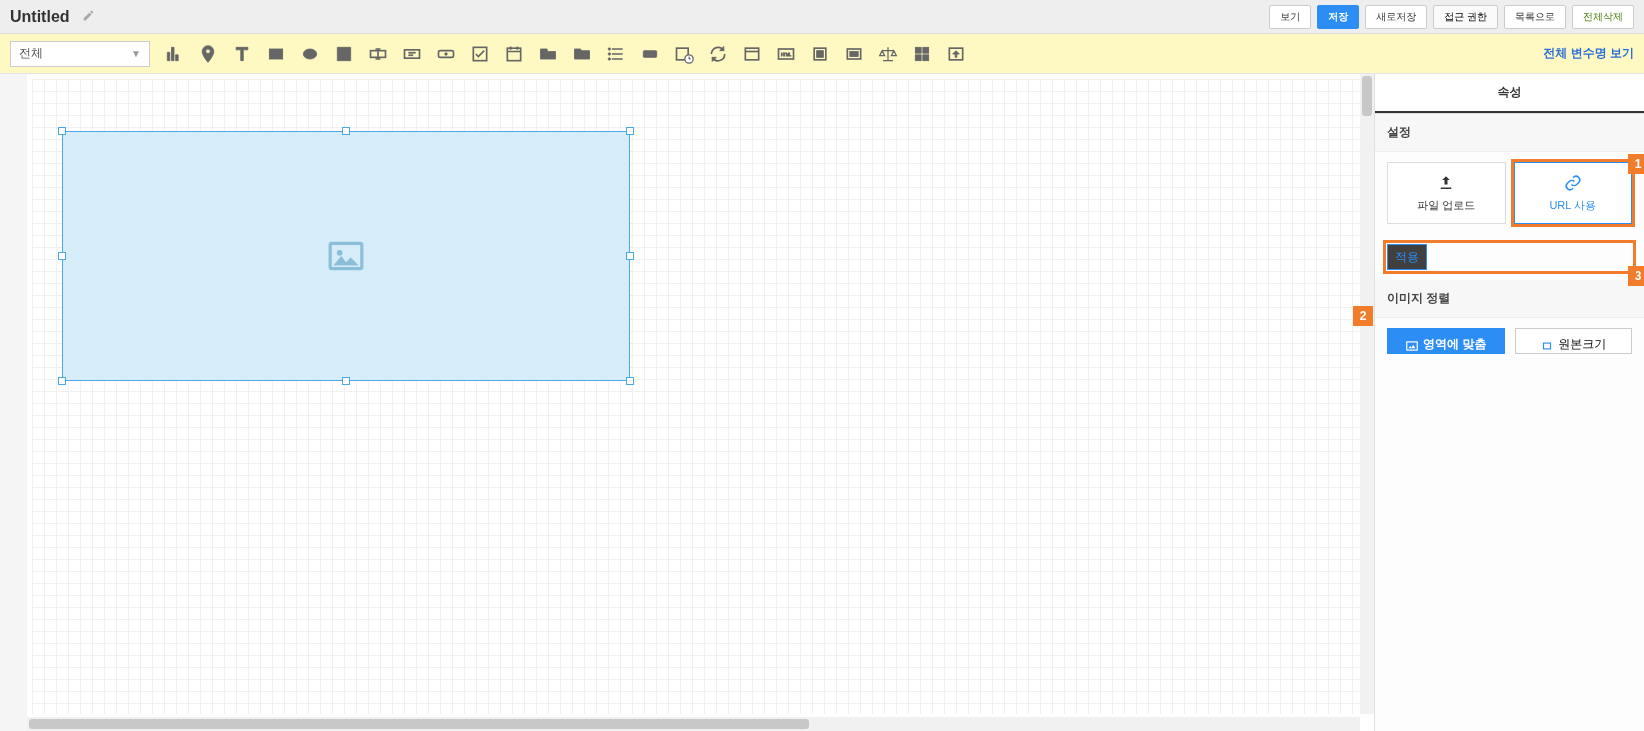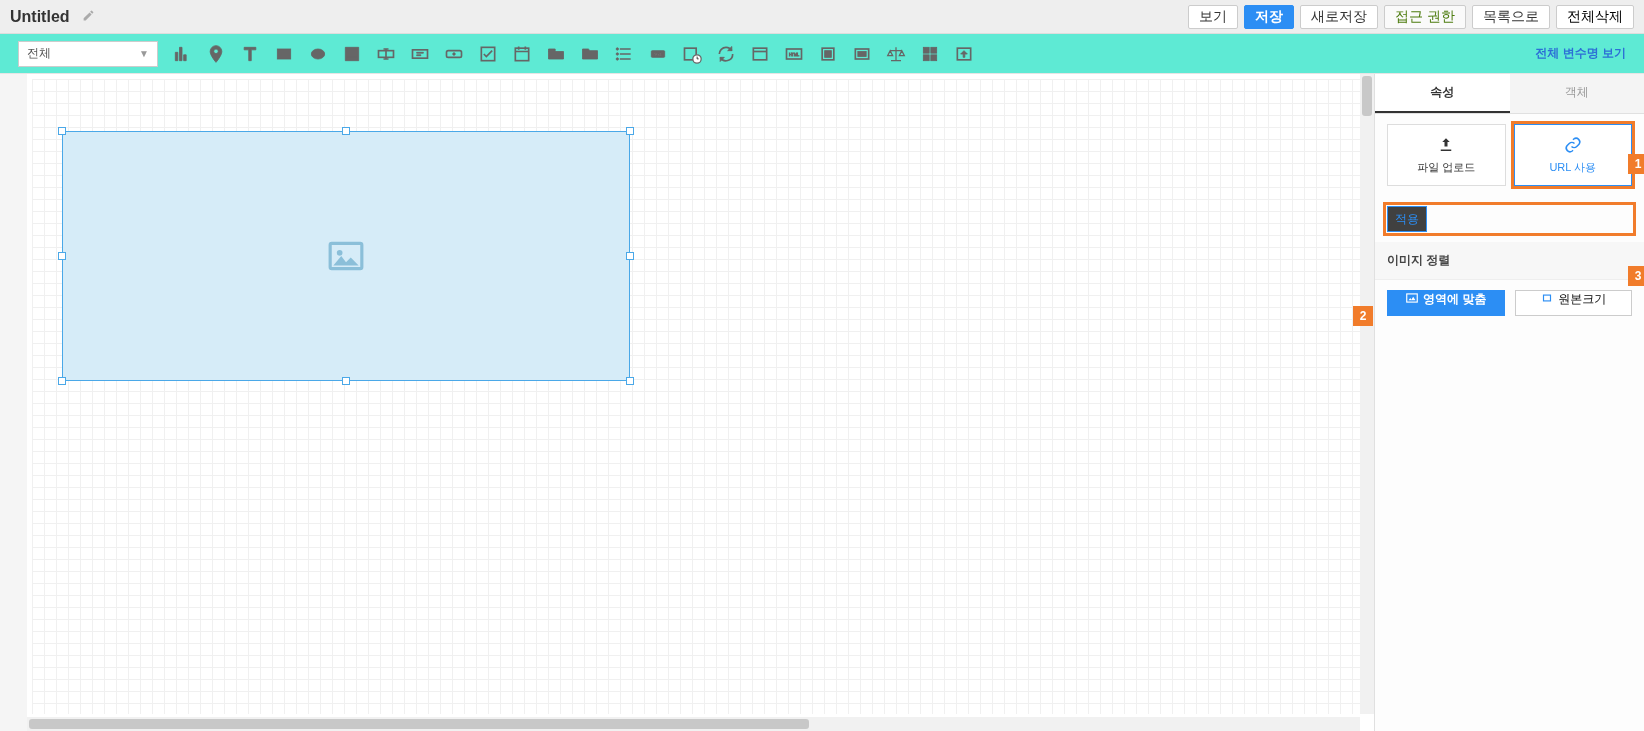--- a/index.html
+++ b/index.html
@@ -9,31 +9,31 @@
 .header {
   height: 34px; background: #eeeeee; border-bottom: 1px solid #ddd;
   display: flex; align-items: center; justify-content: space-between;
   padding: 0 10px;
 }
 .title-wrap { display: flex; align-items: center; gap: 12px; }
 .doc-title { font-size: 16px; font-weight: 600; color: #333; }
 .edit-ic { color: #999; font-size: 13px; }
 .header-btns { display: flex; gap: 6px; }
 .hbtn {
-  height: 24px; padding: 0 10px; font-size: 14px; border: 1px solid #ccc;
+  height: 24px; padding: 0 10px; font-size: 10px; border: 1px solid #ccc;
   background: #fff; border-radius: 2px; cursor: pointer; color: #333;
 }
 .hbtn.primary { background: #2c8ef4; color: #fff; border-color: #2c8ef4; font-weight: 600; }
-.hbtn.disabled { color: #4d7c0f; background: #fafafa; }
-.hbtn.danger { color: #000000; }
+.hbtn.disabled { color: #000000; background: #fafafa; }
+.hbtn.danger { color: #4d7c0f; }
 
 
 .toolbar {
-  height: 40px; background: #5eead4; display: flex; align-items: center;
-  padding: 0 18px; gap: 12px; border-bottom: 1px solid #e5e5e5;
+  height: 40px; background: #fef9c3; display: flex; align-items: center;
+  padding: 0 10px; gap: 12px; border-bottom: 1px solid #e5e5e5;
   justify-content: space-between;
 }
 .tool-left { display: flex; align-items: center; gap: 14px; }
 .dropdown {
   width: 140px; height: 26px; background: #fff; border: 1px solid #ccc;
   display: flex; align-items: center; justify-content: space-between;
   padding: 0 8px; font-size: 12px; color: #555; cursor: pointer;
 }
 .caret { font-size: 10px; color: #999; }
 .tool-ic { width: 20px; height: 20px; color: #666; cursor: pointer; display: flex; align-items: center; justify-content: center; }
@@ -93,21 +93,21 @@
   flex: 1; height: 26px; border: 1px solid #ccc; padding: 0 6px; font-size: 12px;
   color: #333;
 }
 .apply-btn {
   width: 40px; height: 26px; border: 1px solid #2c8ef4; background: #404040;
   color: #2c8ef4; font-size: 12px; cursor: pointer;
 }
 .align-row { display: flex; gap: 10px; padding: 10px 12px; }
 .align-btn {
   flex: 1; height: 26px; border: 1px solid #ccc; background: #fff;
-  font-size: 12px; display: flex; align-items: flex-start; justify-content: center;
+  font-size: 12px; display: flex; align-items: flex-end; justify-content: center;
   gap: 4px; cursor: pointer;
 }
 .align-btn.active { background: #2c8ef4; color: #fff; border-color: #2c8ef4; font-weight: 600; }
 .align-btn svg { width: 14px; height: 14px; }
 </style>
 </head>
 <body>
 
 <div class="header">
   <div class="title-wrap">
@@ -301,27 +301,27 @@
         <div class="thumb"></div>
       </div>
     <div class="hscroll">
         <div class="thumb"></div>
       </div>
   </div>
 
   <div class="panel">
     <div class="tabs">
       <div class="tab active">속성</div>
-      <div class="tab">객체</div>
     </div>
     <div class="panel-body">
       <div class="callout co1">1</div>
       <div class="callout co2">2</div>
       <div class="callout co3">3</div>
 
+      <div class="sect-hd">설정</div>
       <div class="tiles">
         <div class="tile">
           <svg viewBox="0 0 24 24">
               <path fill="#333" d="M12 3l5 5h-3v6h-4V8H7l5-5zM5 18h14v2H5z"></path>
             </svg>
           <span>파일 업로드</span>
         </div>
         <div class="tile active">
           <svg viewBox="0 0 24 24">
               <path fill="none" stroke="#2c8ef4" stroke-width="2" d="M10 14a5 5 0 007 0l3-3a5 5 0 00-7-7l-1 1M14 10a5 5 0 00-7 0l-3 3a5 5 0 007 7l1-1"></path>

